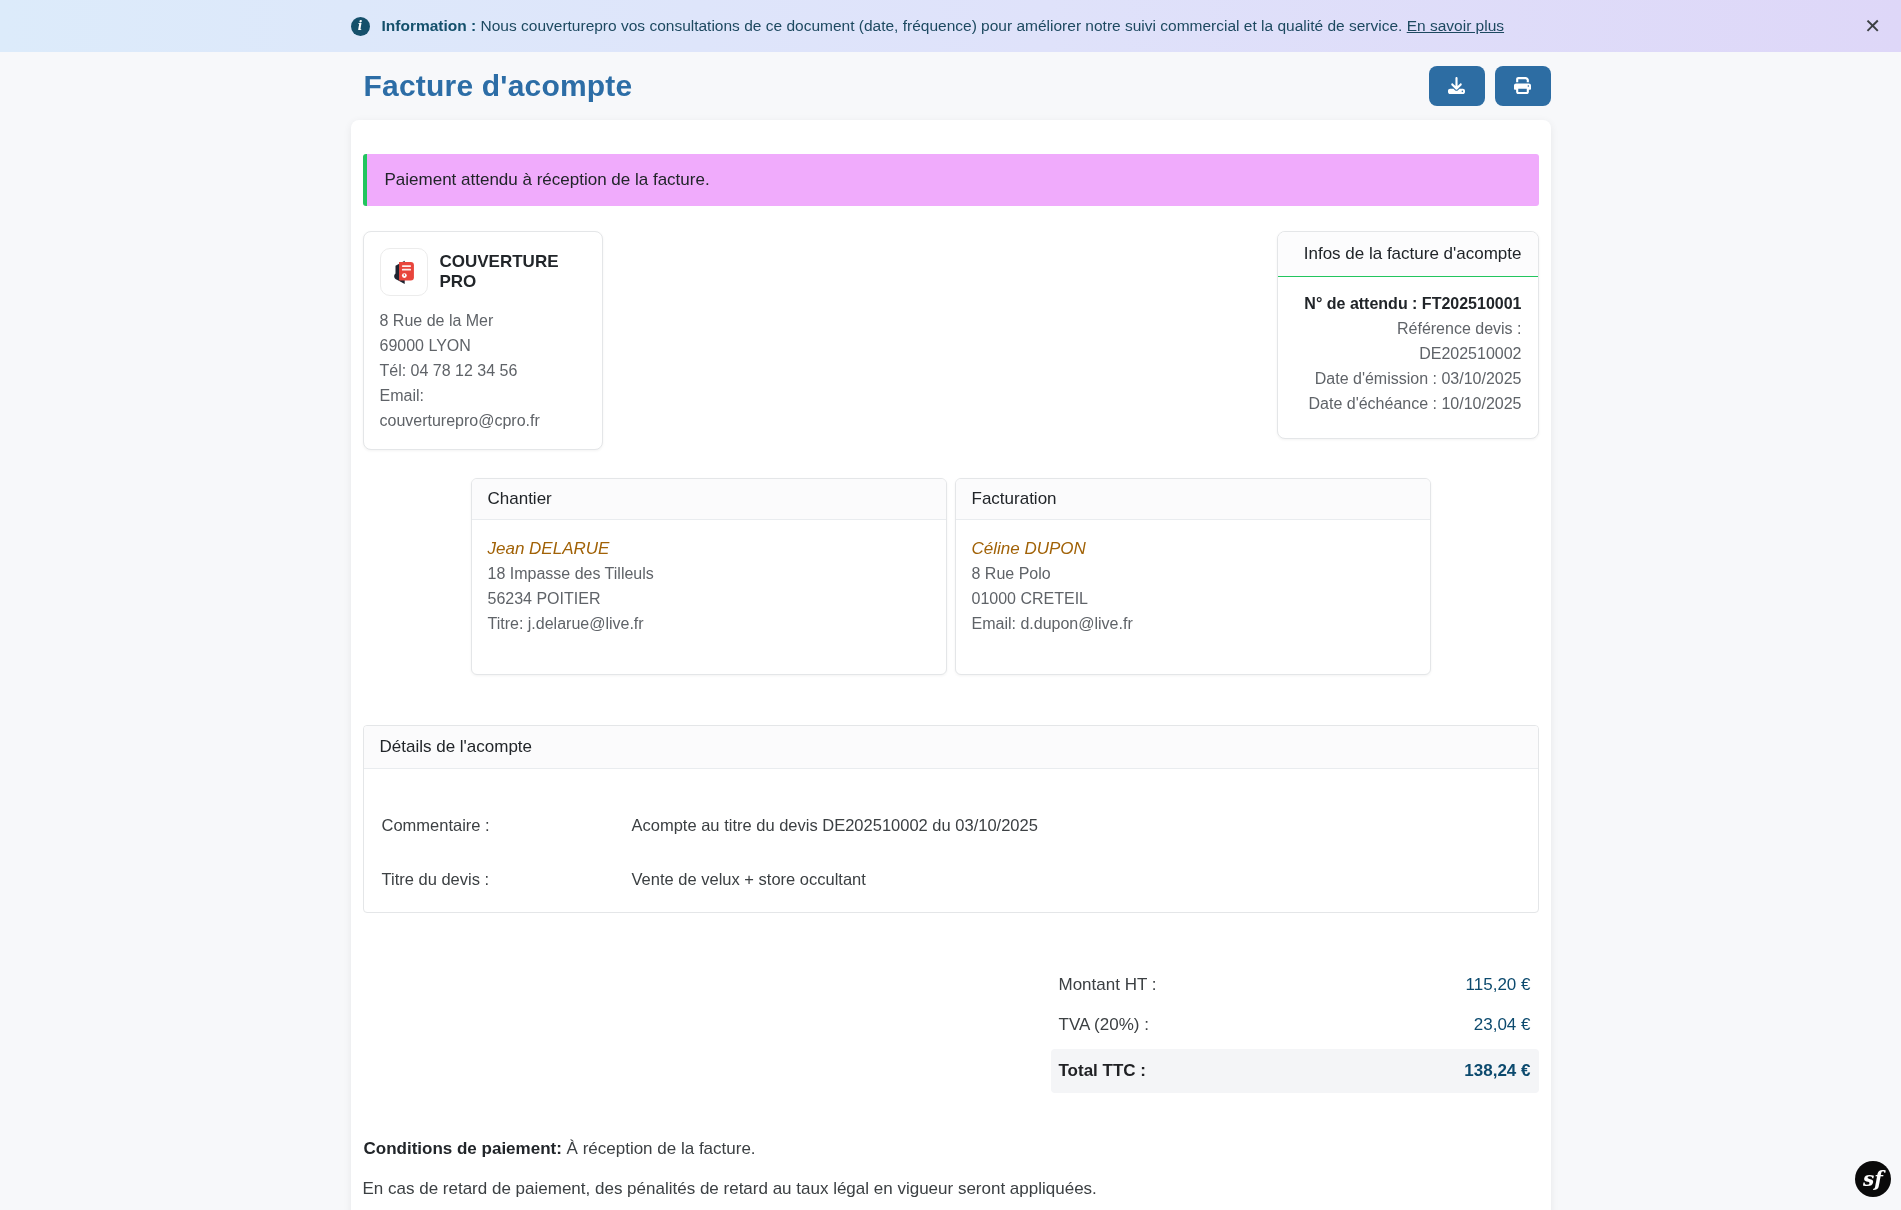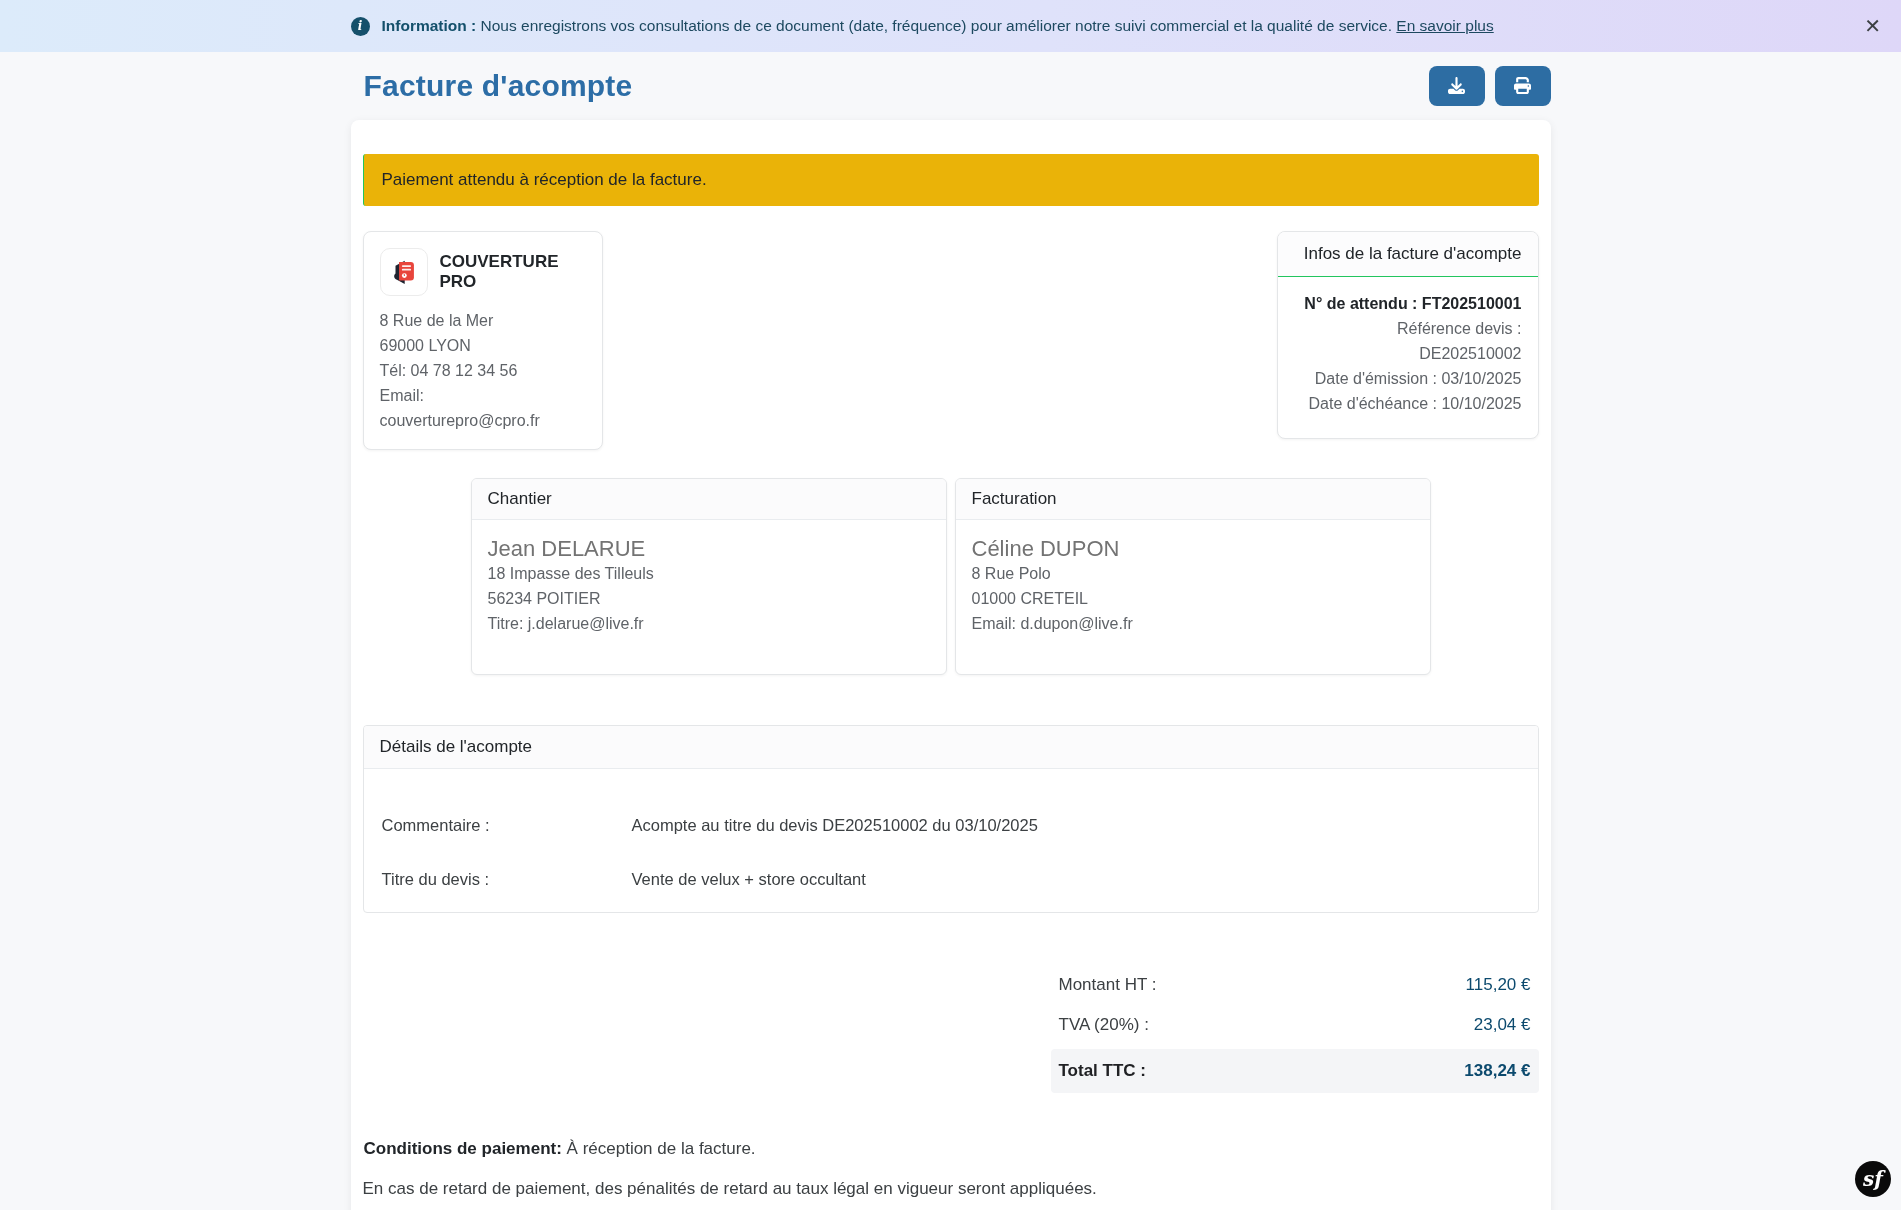--- a/index.html
+++ b/index.html
@@ -56,21 +56,21 @@
 
   
   .card {
     background:#fff; border-radius:8px;
     box-shadow:0 2px 8px rgba(0,0,0,.07);
     padding:34px 12px 40px;
     min-height:975px;
   }
 
   .alert {
-    background:#eab308; border-left:1px solid #22c55e; border-radius:3px;
+    background:#f0abfc; border-left:4px solid #22c55e; border-radius:3px;
     padding:16px 18px; font-size:17px; color:#212529;
   }
 
   
   .meta-row { display:flex; justify-content:space-between; align-items:flex-start; margin-top:25px; }
   .company-card {
     width:240px; background:#fff; border:1px solid #e4e6e8; border-radius:8px;
     box-shadow:0 1px 3px rgba(0,0,0,.05);
     padding:16px;
   }
@@ -100,21 +100,21 @@
   .party-row { display:flex; justify-content:center; gap:8px; margin-top:28px; }
   .party-box {
     width:476px; background:#fff; border:1px solid #e4e6e8; border-radius:6px;
     box-shadow:0 1px 3px rgba(0,0,0,.05); overflow:hidden;
   }
   .party-header {
     padding:10px 16px; font-size:17px; color:#212529;
     background:#fbfbfc; border-bottom:1px solid #e9ecef;
   }
   .party-body { padding:16px 16px 38px; }
-  .party-name { font-size:22px; color:#737373; line-height:25px; }
+  .party-name { font-size:17px; color:#a16207; line-height:25px;font-style:italic; }
 
   
   .details-box {
     margin-top:50px; border:1px solid #e4e6e8; border-radius:4px; overflow:hidden;
   }
   .details-header {
     padding:11px 16px; font-size:17px; color:#212529;
     background:#fbfbfc; border-bottom:1px solid #e9ecef;
   }
   .details-body { padding:15px 18px 20px; }
@@ -149,21 +149,21 @@
   }
 </style>
 </head>
 <body>
 
 <div class="banner">
   <div class="banner-inner">
     <span class="info-badge">i</span>
     <span class="banner-text">
       <b>Information :</b>
-      <span>Nous enregistrons vos consultations de ce document (date, fréquence) pour améliorer notre suivi commercial et la qualité de service.</span>
+      <span>Nous couverturepro vos consultations de ce document (date, fréquence) pour améliorer notre suivi commercial et la qualité de service.</span>
       <a>En savoir plus</a>
     </span>
   </div>
   <span class="banner-close">✕</span>
 </div>
 
 <div class="container">
 
   <div class="header-row">
     <h1 class="page-title">Facture d'acompte</h1>

